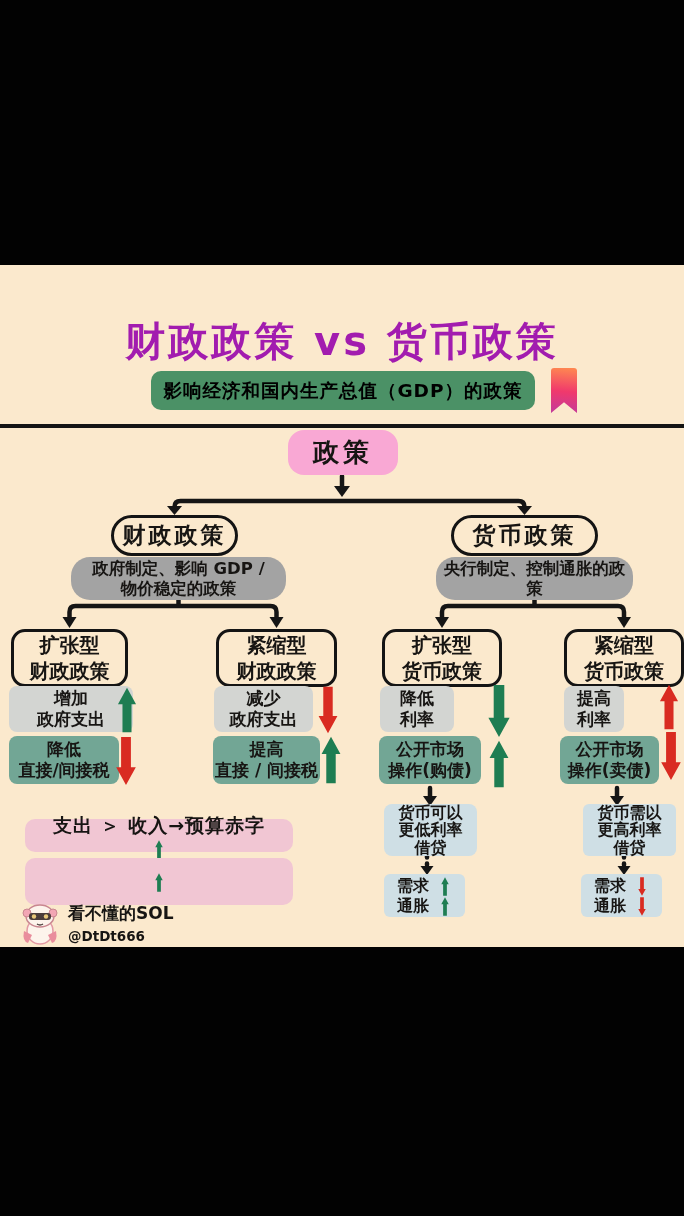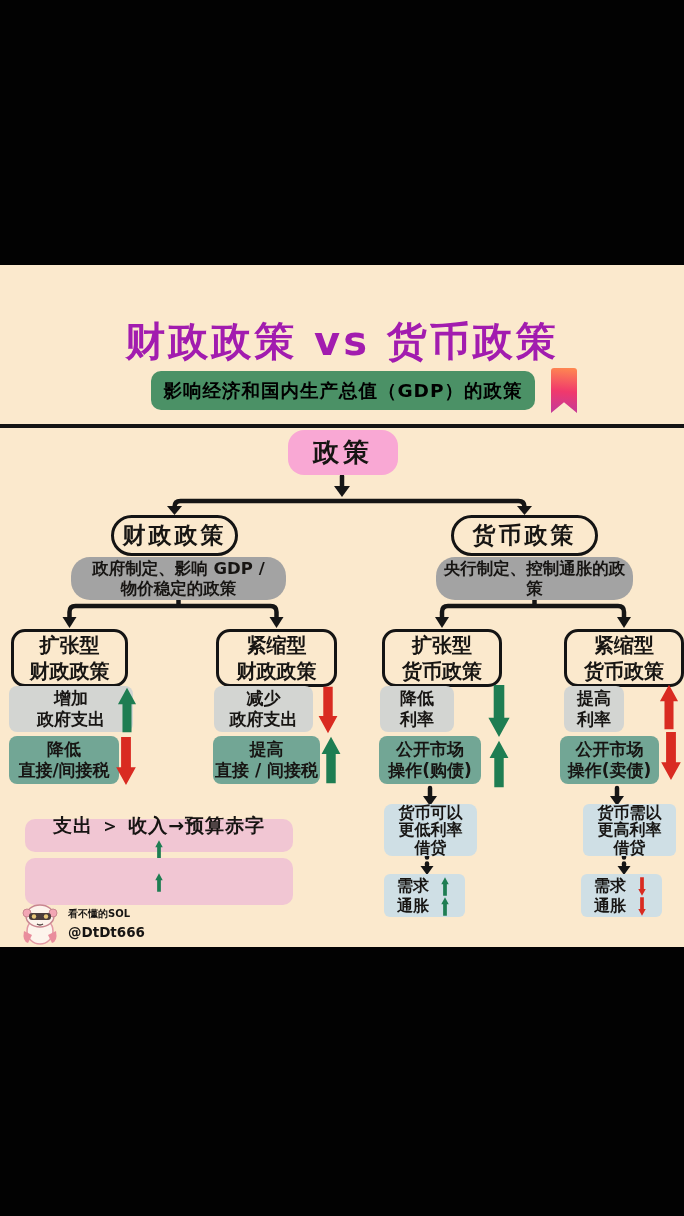--- a/index.html
+++ b/index.html
@@ -83,21 +83,21 @@
   .mini-arrow svg{width:100%;height:100%;display:block;}
 
   #connectors{left:0;top:0;width:684px;height:1216px;pointer-events:none;}
   #connectors path{stroke:#151515;stroke-width:4.5;fill:none;stroke-linecap:round;}
   #connectors path.dotted{stroke-dasharray:1.5 6;}
   #connectors polygon{fill:#151515;stroke:none;}
 
   #footer{left:20px;top:901px;display:flex;align-items:center;gap:8px;position:absolute;}
   #avatar{width:40px;height:44px;}
   #footer-text{display:flex;flex-direction:column;gap:3px;}
-  #brand-name{font-size:10px;}
+  #brand-name{font-size:17px;}
   #brand-handle{font-size:13.5px;}
 </style>
 </head>
 <body>
 
 <div id="topbar" class="abs"></div>
 <div id="bottombar" class="abs"></div>
 
 <div id="title" class="abs">财政政策 vs 货币政策</div>
 <div id="subtitle" class="box">影响经济和国内生产总值（GDP）的政策</div>

